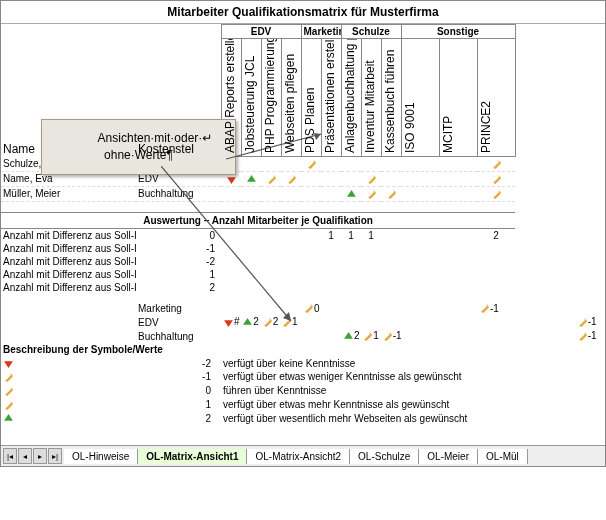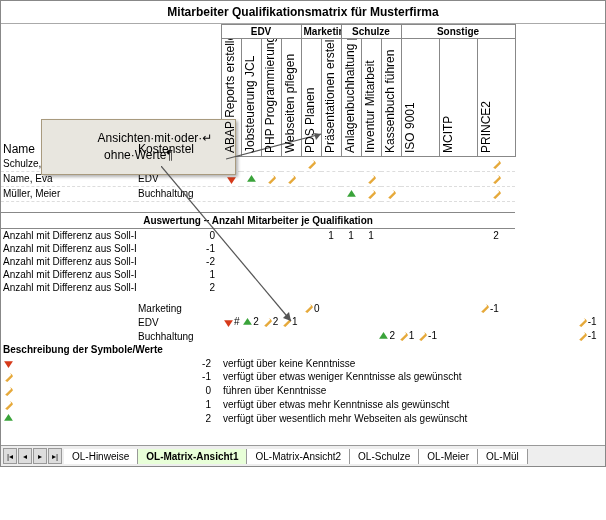--- a/index.html
+++ b/index.html
@@ -404,21 +404,21 @@
         </tr>
         <tr>
           <td></td>
           <td>Buchhaltung</td>
           <td colspan="1" style="white-space:nowrap;"></td>
           <td colspan="1" style="white-space:nowrap;"></td>
           <td colspan="1" style="white-space:nowrap;"></td>
           <td colspan="1" style="white-space:nowrap;"></td>
           <td colspan="1" style="white-space:nowrap;"></td>
           <td colspan="1" style="white-space:nowrap;"></td>
-          <td colspan="4" style="white-space:nowrap;text-align:right;"><svg class="ic" viewBox="0 0 10 10">
+          <td colspan="4" style="white-space:nowrap;"><svg class="ic" viewBox="0 0 10 10">
               <polygon points="5,1 1,7 9,7" fill="#3aa33a"></polygon>
             </svg>2 <svg class="ic" viewBox="0 0 10 10">
               <polygon points="2,8 8,2 9,4 4,9" fill="#e6a93a"></polygon>
               <polygon points="6,1 9,4 8,2" fill="#e6a93a"></polygon>
             </svg>1 <svg class="ic" viewBox="0 0 10 10">
               <polygon points="2,8 8,2 9,4 4,9" fill="#e6a93a"></polygon>
               <polygon points="6,1 9,4 8,2" fill="#e6a93a"></polygon>
             </svg>-1</td>
           <td colspan="1" style="white-space:nowrap;"></td>
           <td colspan="1" style="white-space:nowrap;"></td>

